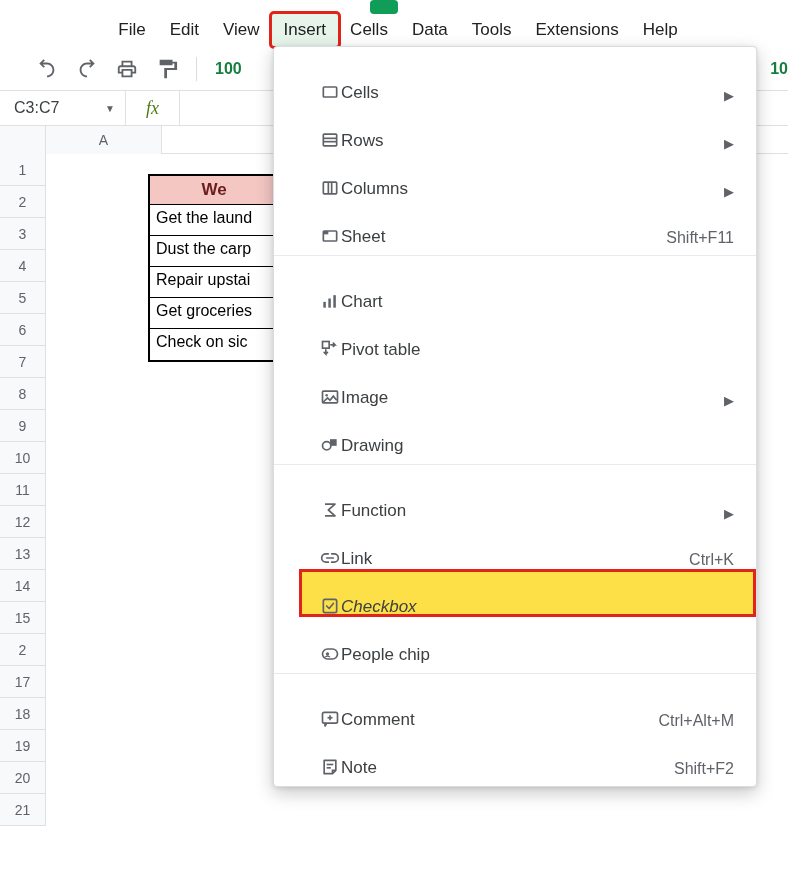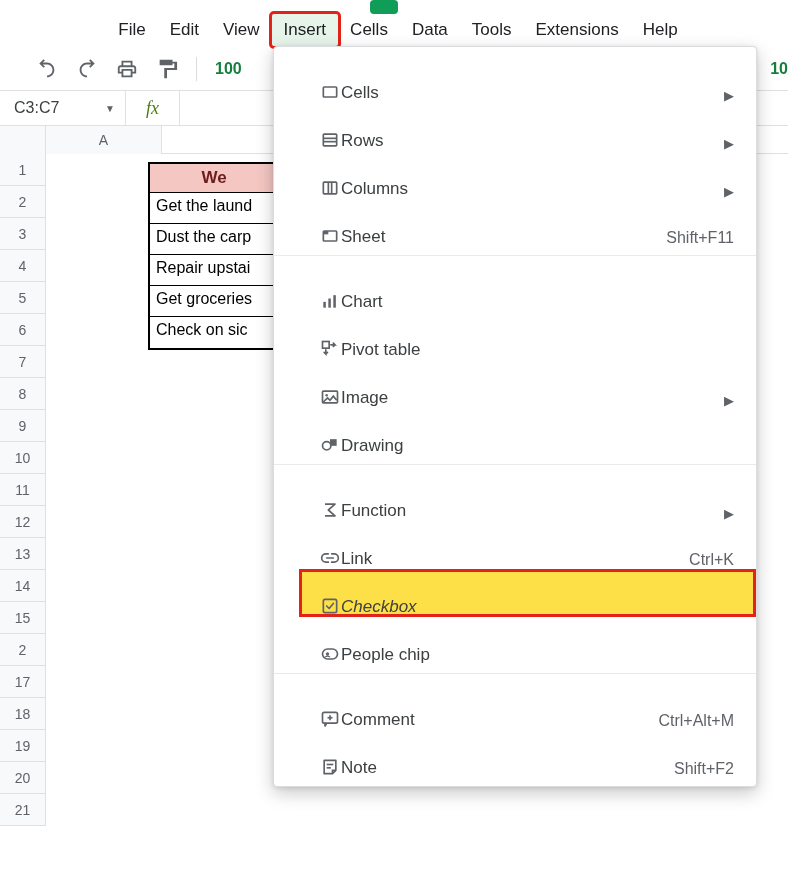--- a/index.html
+++ b/index.html
@@ -126,21 +126,21 @@
     width: 46px;
     display:flex; align-items:center; justify-content:center;
     font-size: 14px; color: #5f6368;
     background: #f8f9fa;
     border-right: 1px solid #e0e0e0;
     border-bottom: 1px solid #e0e0e0;
   }
   
   .sheet-table {
     position: absolute;
-    left: 148px; top: 36px;
+    left: 148px; top: 48px;
     border: 2px solid #000;
     background: #fff;
     width: 132px;
   }
   .sheet-table .thead {
     background: #f4c7c3;
     color: #6d1c1c;
     font-weight: bold;
     font-size: 17px;
     text-align: center;

